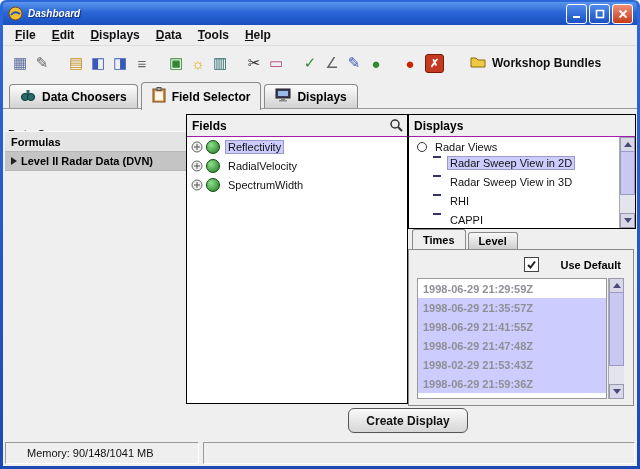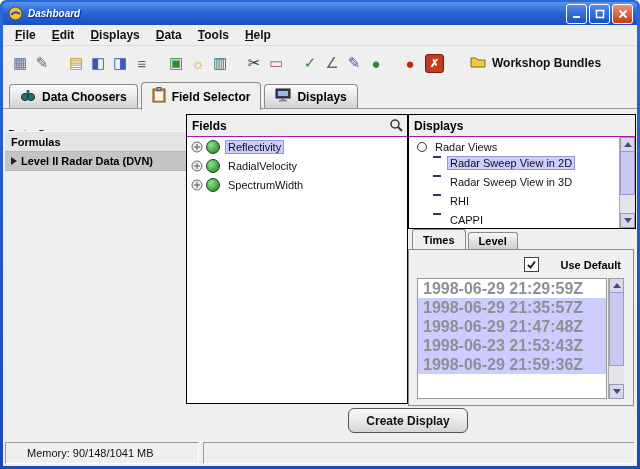--- a/index.html
+++ b/index.html
@@ -87,21 +87,21 @@
             background:linear-gradient(#F8F8F8,#CFCFCF);cursor:pointer;margin-bottom:0;}
   .mini-tab.selected{height:19px;background:#EFEFEF;z-index:2;}
   .mini-pane{position:absolute;left:0;right:0;top:19px;bottom:0;background:#EFEFEF;
              border:1px solid #8A8A8A;}
   .checkbox-row{position:absolute;top:7px;right:12px;display:flex;align-items:center;gap:21px;}
   .checkbox{width:13px;height:13px;background:#fff;border:1px solid #444;display:flex;
             align-items:center;justify-content:center;cursor:pointer;}
   .checkbox-label{font-size:11px;font-weight:bold;}
   .times-list{position:absolute;left:8px;right:26px;top:28px;bottom:6px;background:#fff;
               border:1px solid #9A9A9A;overflow:hidden;}
-  .time-row{height:19px;display:flex;align-items:center;padding-left:5px;font-size:16px;
+  .time-row{height:19px;display:flex;align-items:center;padding-left:5px;font-size:11px;
             font-weight:bold;color:#8F8F96;cursor:pointer;background:#fff;}
   .time-row.sel{background:#CCCCFF;}
   
   .create-btn{position:absolute;left:345px;top:299px;width:120px;height:25px;
               background:linear-gradient(#FAFAFA,#D6D6D6);border:1px solid #555;border-radius:6px;
               font-family:"Liberation Sans",sans-serif;font-size:12px;font-weight:bold;color:#111;cursor:pointer;}
   
   .statusbar{position:absolute;left:0;right:0;bottom:2px;height:22px;display:flex;gap:4px;padding:0 2px;}
   .status-cell{border:1px solid;border-color:#9A9A9A #FFF #FFF #9A9A9A;background:#EFEFEF;
                font-size:11px;display:flex;align-items:center;padding:0 21px;color:#111;}
@@ -315,22 +315,23 @@
             <span class="checkbox">
               <svg width="11" height="11">
                   <path d="M2 6 L4.5 8.5 L9 2.5" fill="none" stroke="#222" stroke-width="2"></path>
                 </svg>
             </span>
             <span class="checkbox-label">Use Default</span>
           </div>
           <div class="times-list">
             <div class="time-row">1998-06-29 21:29:59Z</div>
             <div class="time-row sel">1998-06-29 21:35:57Z</div>
+            <div class="time-row sel">1998-06-29 21:41:55Z</div>
             <div class="time-row sel">1998-06-29 21:47:48Z</div>
-            <div class="time-row sel">1998-06-23 21:53:43Z</div>
+            <div class="time-row sel">1998-02-29 21:53:43Z</div>
             <div class="time-row sel">1998-06-29 21:59:36Z</div>
           </div>
           <div class="scrollbar" style="right:9px;top:28px;bottom:6px;">
             <span class="sb-btn sb-up"></span>
             <span class="sb-thumb" style="top:14px;height:72px;"></span>
             <span class="sb-btn sb-down"></span>
           </div>
         </div>
       </div>
 

